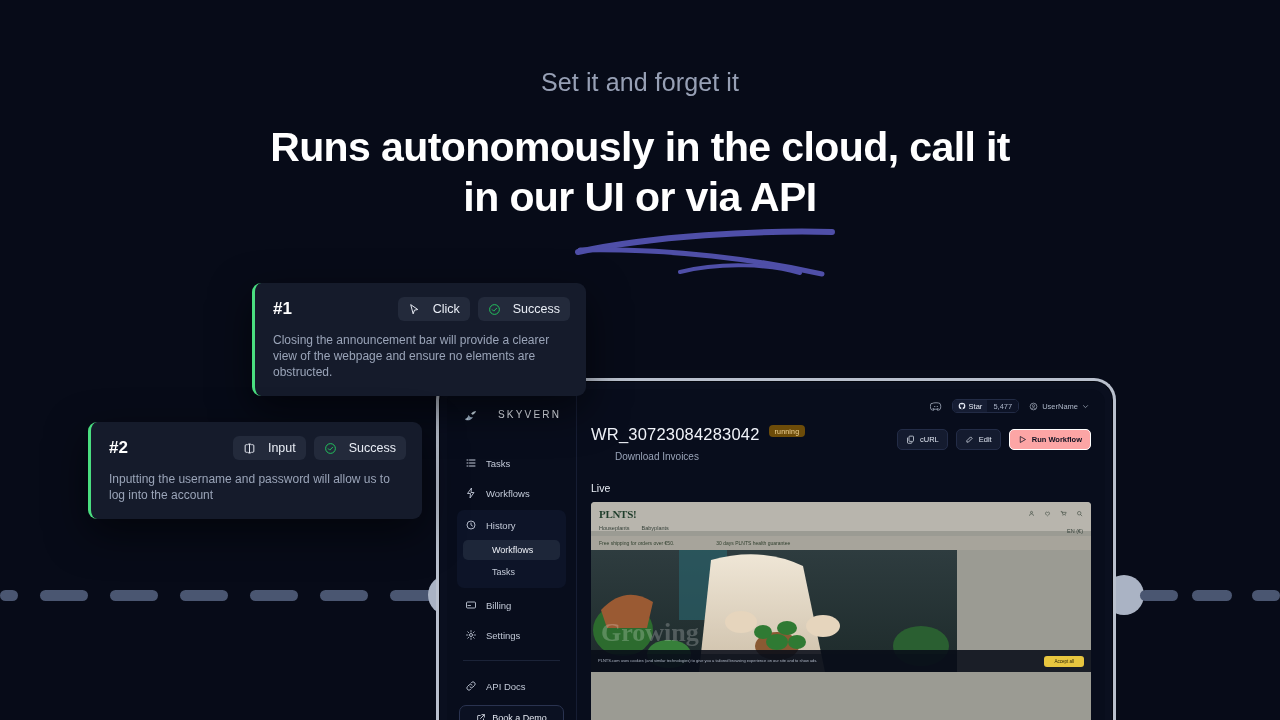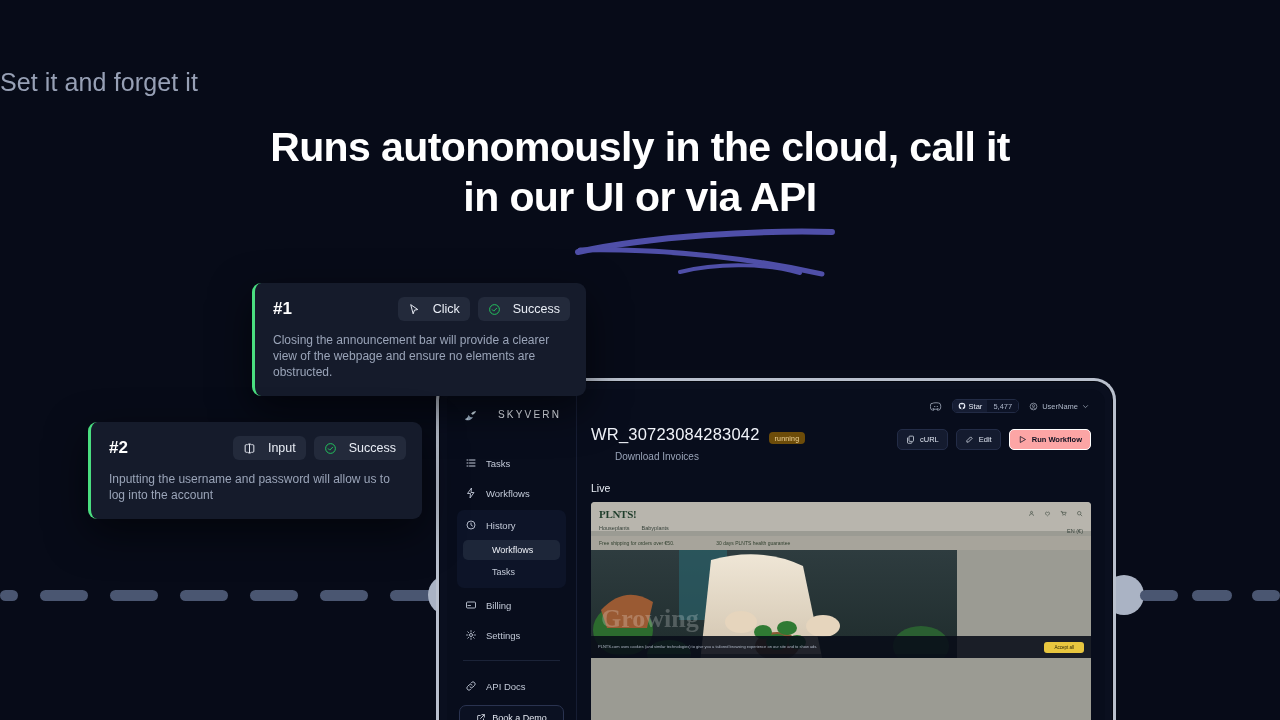--- a/index.html
+++ b/index.html
@@ -7,21 +7,21 @@
     width: 1280px; height: 720px;
     background: #070b18;
     font-family: "Liberation Sans", sans-serif;
     overflow: hidden;
   }
   .stage { position: relative; width: 1280px; height: 720px; background: #070b18; }
 
   
   .eyebrow {
     position: absolute; left: 0; top: 68px; width: 1280px;
-    color: #97a0b5; font-size: 25px; letter-spacing: .1px;
+    text-align: center; color: #97a0b5; font-size: 25px; letter-spacing: .1px;
   }
   .headline {
     position: absolute; left: 0; top: 122px; width: 1280px;
     text-align: center; color: #ffffff; font-size: 41px; font-weight: bold;
     line-height: 50px; letter-spacing: -.6px;
   }
   .headline .l2 { display: block; }
 
   
   .swoosh { position: absolute; left: 560px; top: 218px; width: 290px; height: 60px; }
@@ -96,21 +96,21 @@
     overflow: hidden; height: 14px;
   }
   .star-left {
     display: flex; align-items: center; gap: 3px; background: #161d33; color: #e3e8f2;
     font-size: 7.5px; padding: 0 5px; height: 100%;
   }
   .star-count { background: #0d1326; color: #aab3c6; font-size: 7.5px; padding: 0 6px;
     height: 100%; display: flex; align-items: center; }
   .user-chip { display: flex; align-items: center; gap: 4px; color: #aeb7c8; font-size: 7.5px; }
 
-  .wf-title-row { display: flex; align-items: flex-end; gap: 9px; margin-top: 2px; }
+  .wf-title-row { display: flex; align-items: flex-start; gap: 9px; margin-top: 2px; }
   .wf-title { color: #f1f4fa; font-size: 16.5px; letter-spacing: .2px; }
   .badge-running {
     background: #6d4c09; color: #f4d79a; font-size: 7px; padding: 2.5px 6px; border-radius: 4px;
     letter-spacing: .2px;
   }
   .wf-sub { color: #9aa4b8; font-size: 10px; margin-top: 7px; padding-left: 24px; }
   .wf-live { color: #e9edf5; font-size: 10.5px; margin-top: 20px; font-weight: 500; }
 
   .hdr-actions { position: absolute; right: 14px; top: 40px; display: flex; gap: 8px; }
   .btn {
@@ -130,21 +130,21 @@
   .site-logo { color: #1f3d2b; font-size: 11px; font-weight: bold; letter-spacing: -.3px;
      font-family: "Liberation Serif", serif; }
   .site-nav { display: flex; gap: 12px; align-items: center; margin-top: 5px; }
   .site-nav span { color: #35413a; font-size: 5.5px; }
   .site-icons { position: absolute; right: 8px; top: 8px; display: flex; gap: 9px; color: #3a463d; }
   .site-lang { position: absolute; right: 8px; top: 26px; color: #35413a; font-size: 5.5px; }
   .site-announce {
     background: #a7a49b; padding: 4px 8px; display: flex; gap: 42px; margin-top: 5px;
   }
   .site-announce span { color: #31402f; font-size: 5px; }
-  .photo { position: relative; height: 108px; overflow: hidden; }
+  .photo { position: relative; height: 122px; overflow: hidden; }
   .cookie {
     position: absolute; left: 0; right: 0; bottom: 0; height: 22px;
     background: rgba(8,12,24,.88); display: flex; align-items: center; gap: 8px; padding: 0 7px;
   }
   .cookie-text { color: #aeb6c5; font-size: 4px; line-height: 6px; flex: 1; }
   .cookie-btn { background: #e8c63f; color: #2b2405; font-size: 4.5px; padding: 3px 10px; border-radius: 3px; }
   .grow-word {
     position: absolute; left: 10px; bottom: 24px; color: rgba(255,255,255,.22);
     font-size: 26px; font-weight: bold; font-family: "Liberation Serif", serif;
   }

